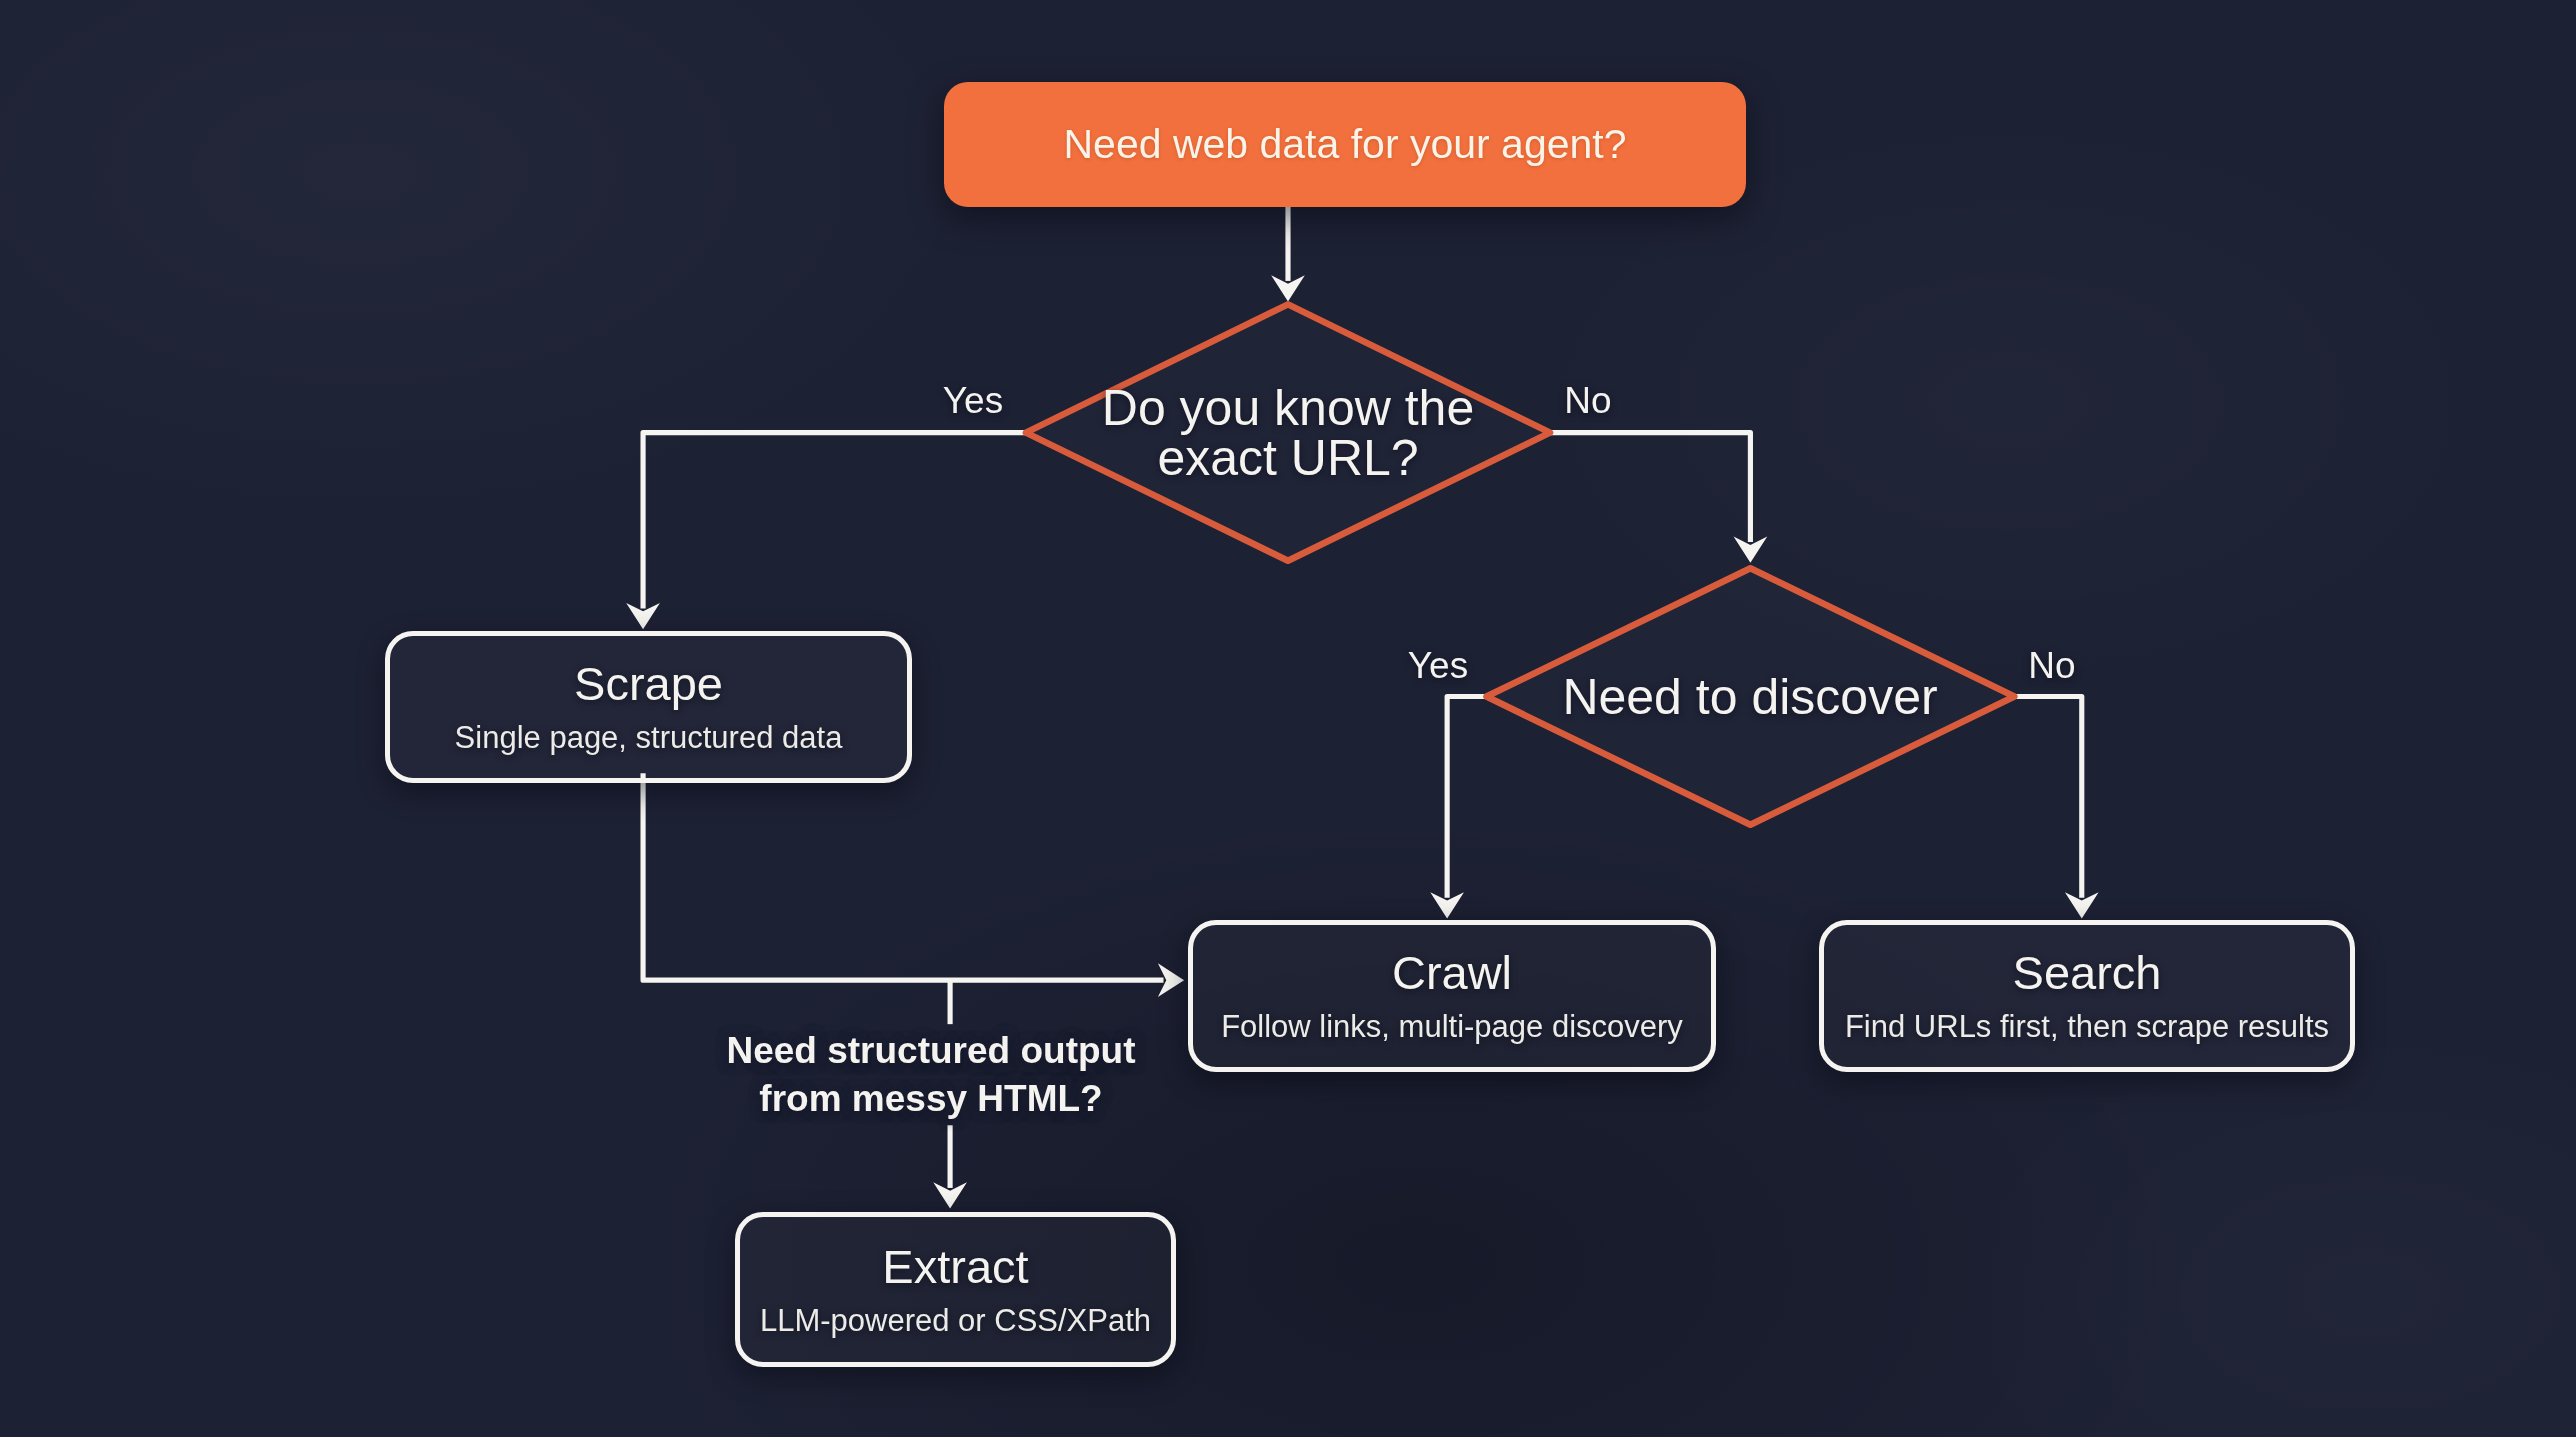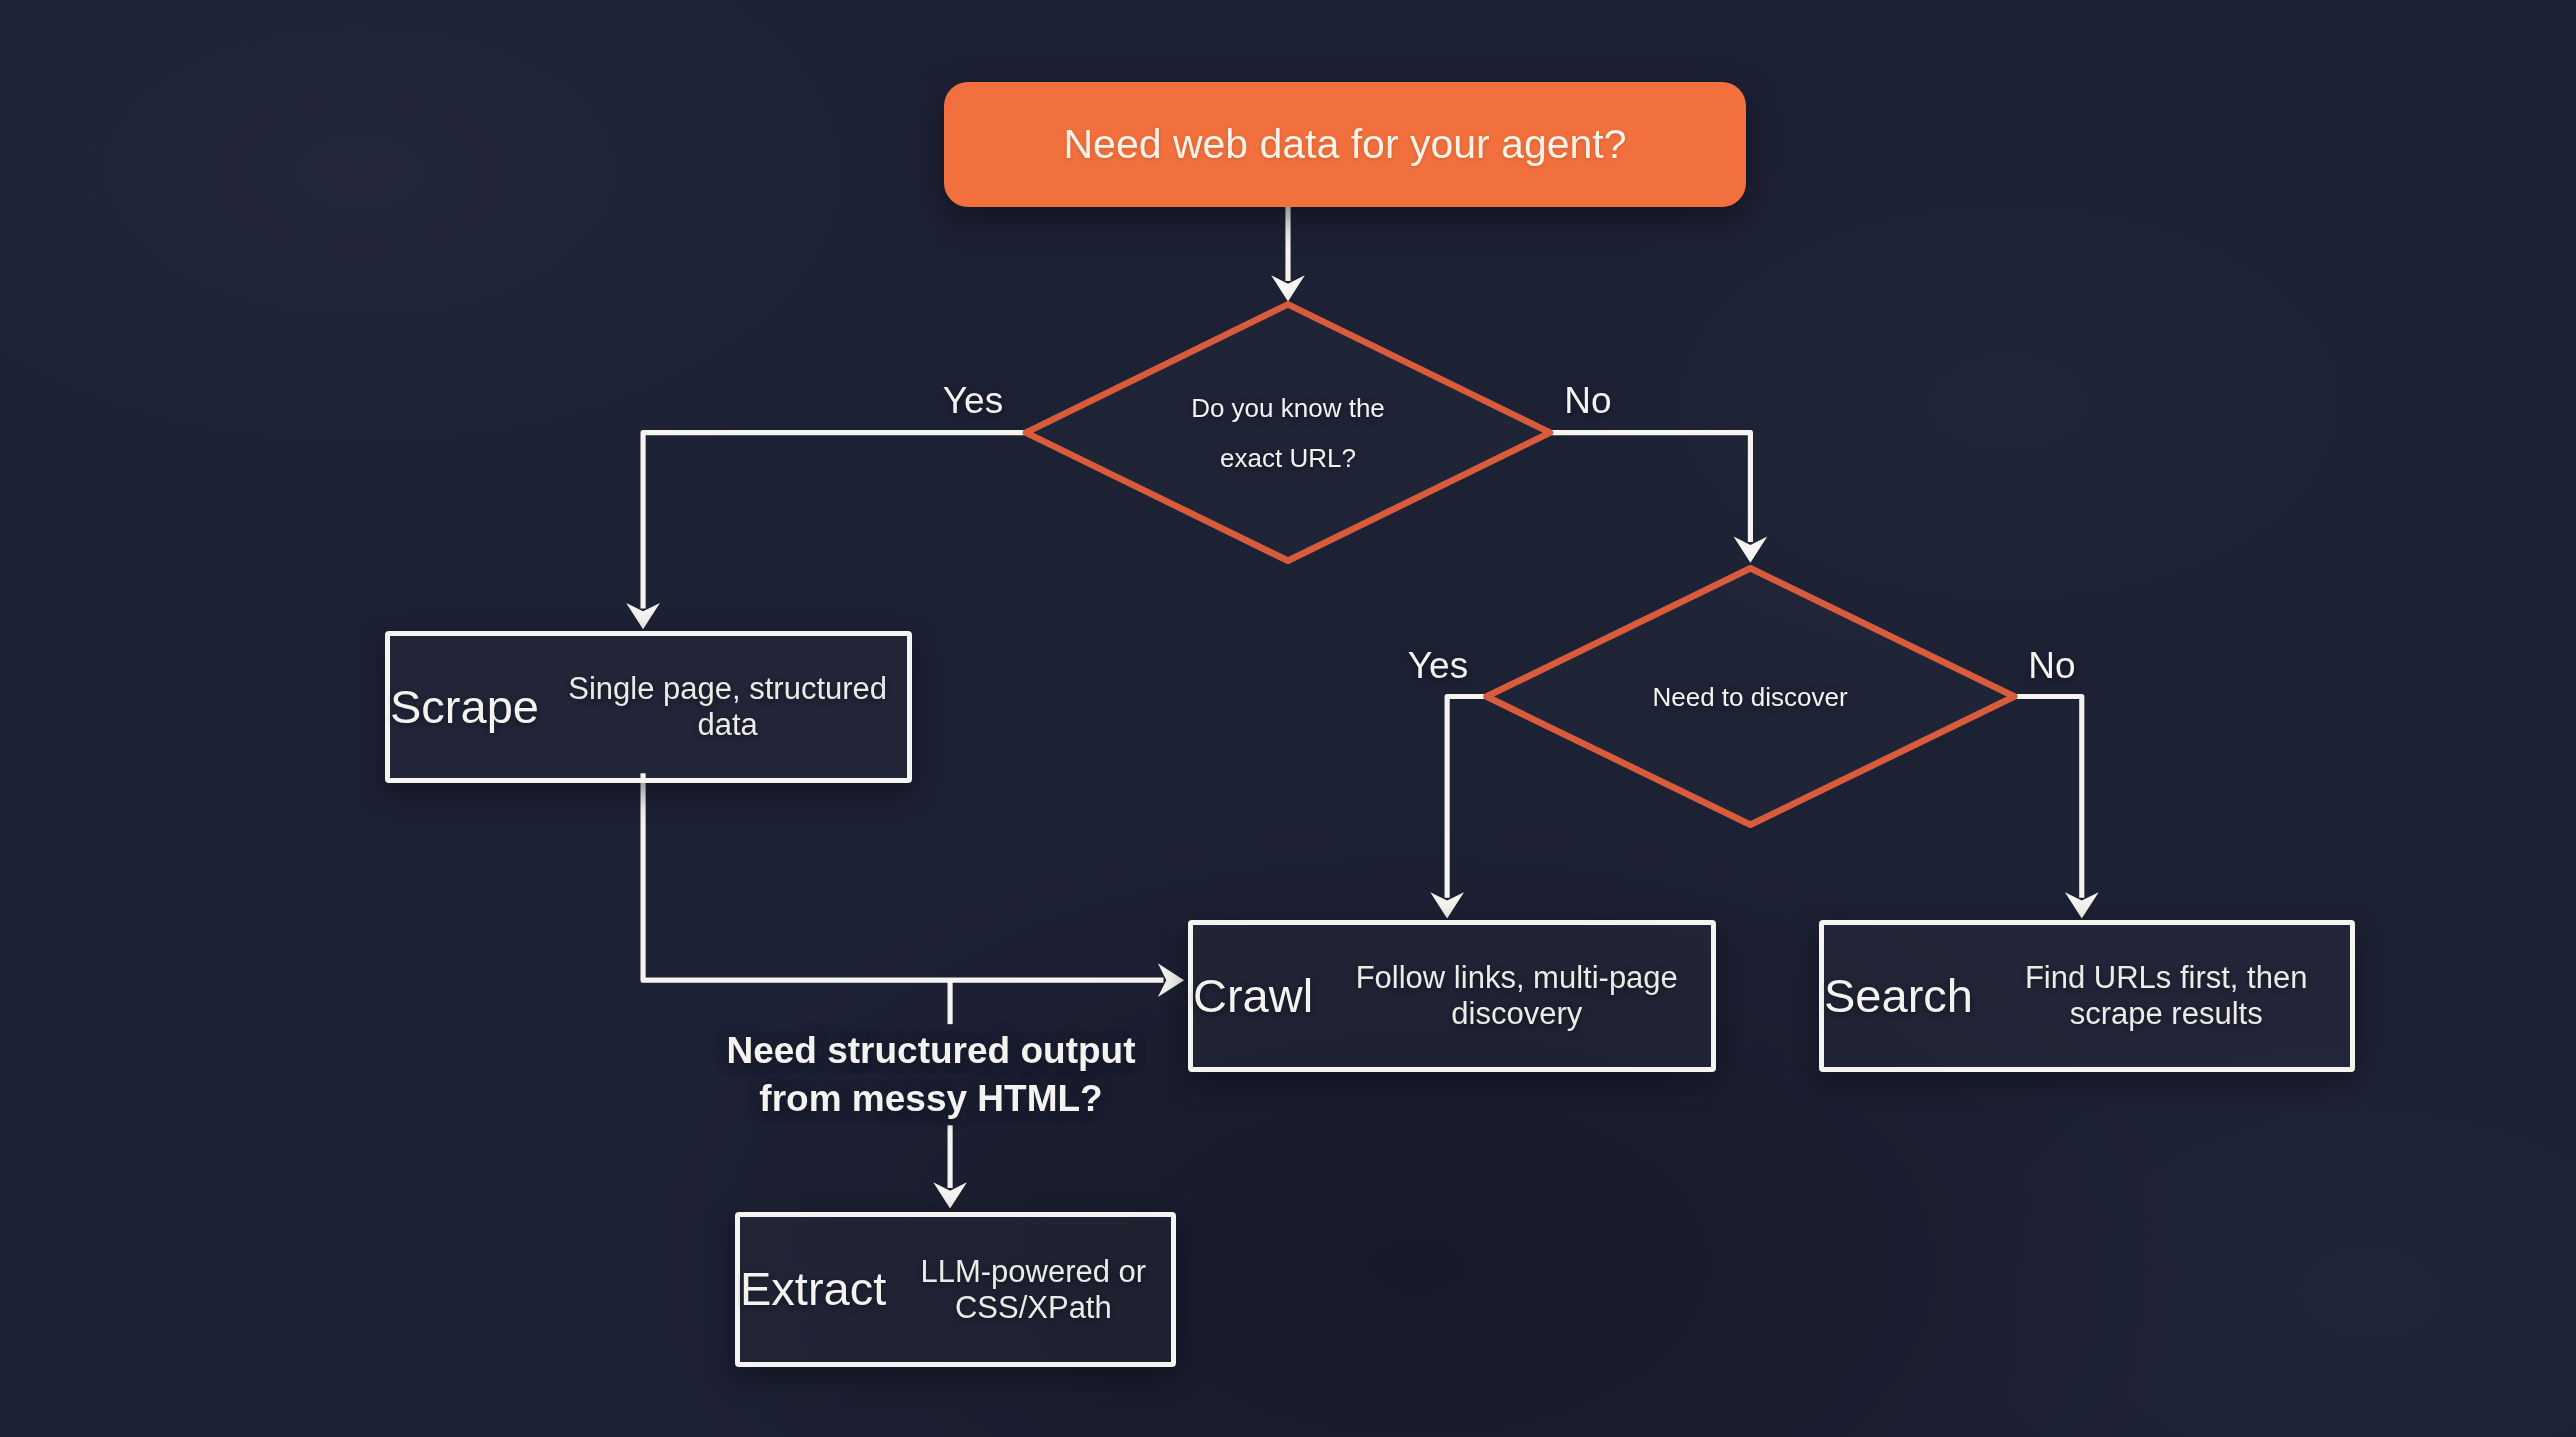--- a/index.html
+++ b/index.html
@@ -11,36 +11,36 @@
       radial-gradient(842px 505px at 78% 28%, rgba(255,255,255,.018), transparent 60%),
       radial-gradient(1217px 711px at 55% 88%, rgba(0,0,0,.22), transparent 65%),
       radial-gradient(749px 468px at 92% 90%, rgba(255,255,255,.02), transparent 60%),
       var(--background,#1D2134);
   }
   .wires{position:absolute;left:0;top:0;width:2576px;height:1438px;}
   .connector{fill:none;stroke:var(--line-color,#F5F4F1);stroke-width:5.5;stroke-linejoin:round;}
   .arrowhead{fill:var(--line-color,#F5F4F1);stroke:none;}
   .diamond{fill:rgba(255,255,255,0.015);stroke:var(--diamond-stroke,#D85C3B);stroke-width:7;stroke-linejoin:round;}
   .node{
-    position:absolute;display:flex;align-items:center;justify-content:center;gap:9.4px;
-    border:5.6px solid var(--line-color,#F3F2EE);border-radius:4px;
+    position:absolute;display:flex;flex-direction:column;align-items:center;justify-content:center;gap:9.4px;
+    border:5.6px solid var(--line-color,#F3F2EE);border-radius:28px;
     background:rgba(255,255,255,0.025);box-shadow:0 9.4px 28px rgba(4,7,16,.45);
     color:var(--text-light,#F4F3EF);text-align:center;text-shadow:0 1.9px 7.5px rgba(6,9,20,.55);
   }
   .node-title{font-size:47px;line-height:1.12;}
   .node-sub{font-size:31px;line-height:1.15;color:#ECEBE7;}
   .start-node{
     position:absolute;display:flex;align-items:center;justify-content:center;
     background:var(--accent-orange,#F2703D);border-radius:24px;
     color:var(--text-cream,#FAF3E8);font-size:41px;
     box-shadow:0 11.2px 32px rgba(4,7,16,.5);text-shadow:0 0.9px 3.7px rgba(120,40,10,.25);
   }
   .diamond-text{
     position:absolute;display:flex;flex-direction:column;align-items:center;justify-content:center;
-    text-align:center;color:var(--text-light,#F4F3EF);font-size:26px;line-height:50px;
+    text-align:center;color:var(--text-light,#F4F3EF);font-size:50px;line-height:50px;
     text-shadow:0 1.9px 7.5px rgba(6,9,20,.55);
   }
   .edge-label{
     position:absolute;transform:translate(-50%,-50%);
     color:var(--text-light,#F4F3EF);font-size:37px;text-shadow:0 1.9px 7.5px rgba(6,9,20,.55);
   }
   .question{
     position:absolute;transform:translate(-50%,-50%);text-align:center;
     color:var(--text-light,#F4F3EF);font-size:37px;line-height:48px;
     text-shadow:0 0 11.2px var(--background,#1D2134), 0 0 11.2px var(--background,#1D2134), 0 1.9px 7.5px rgba(6,9,20,.6);

